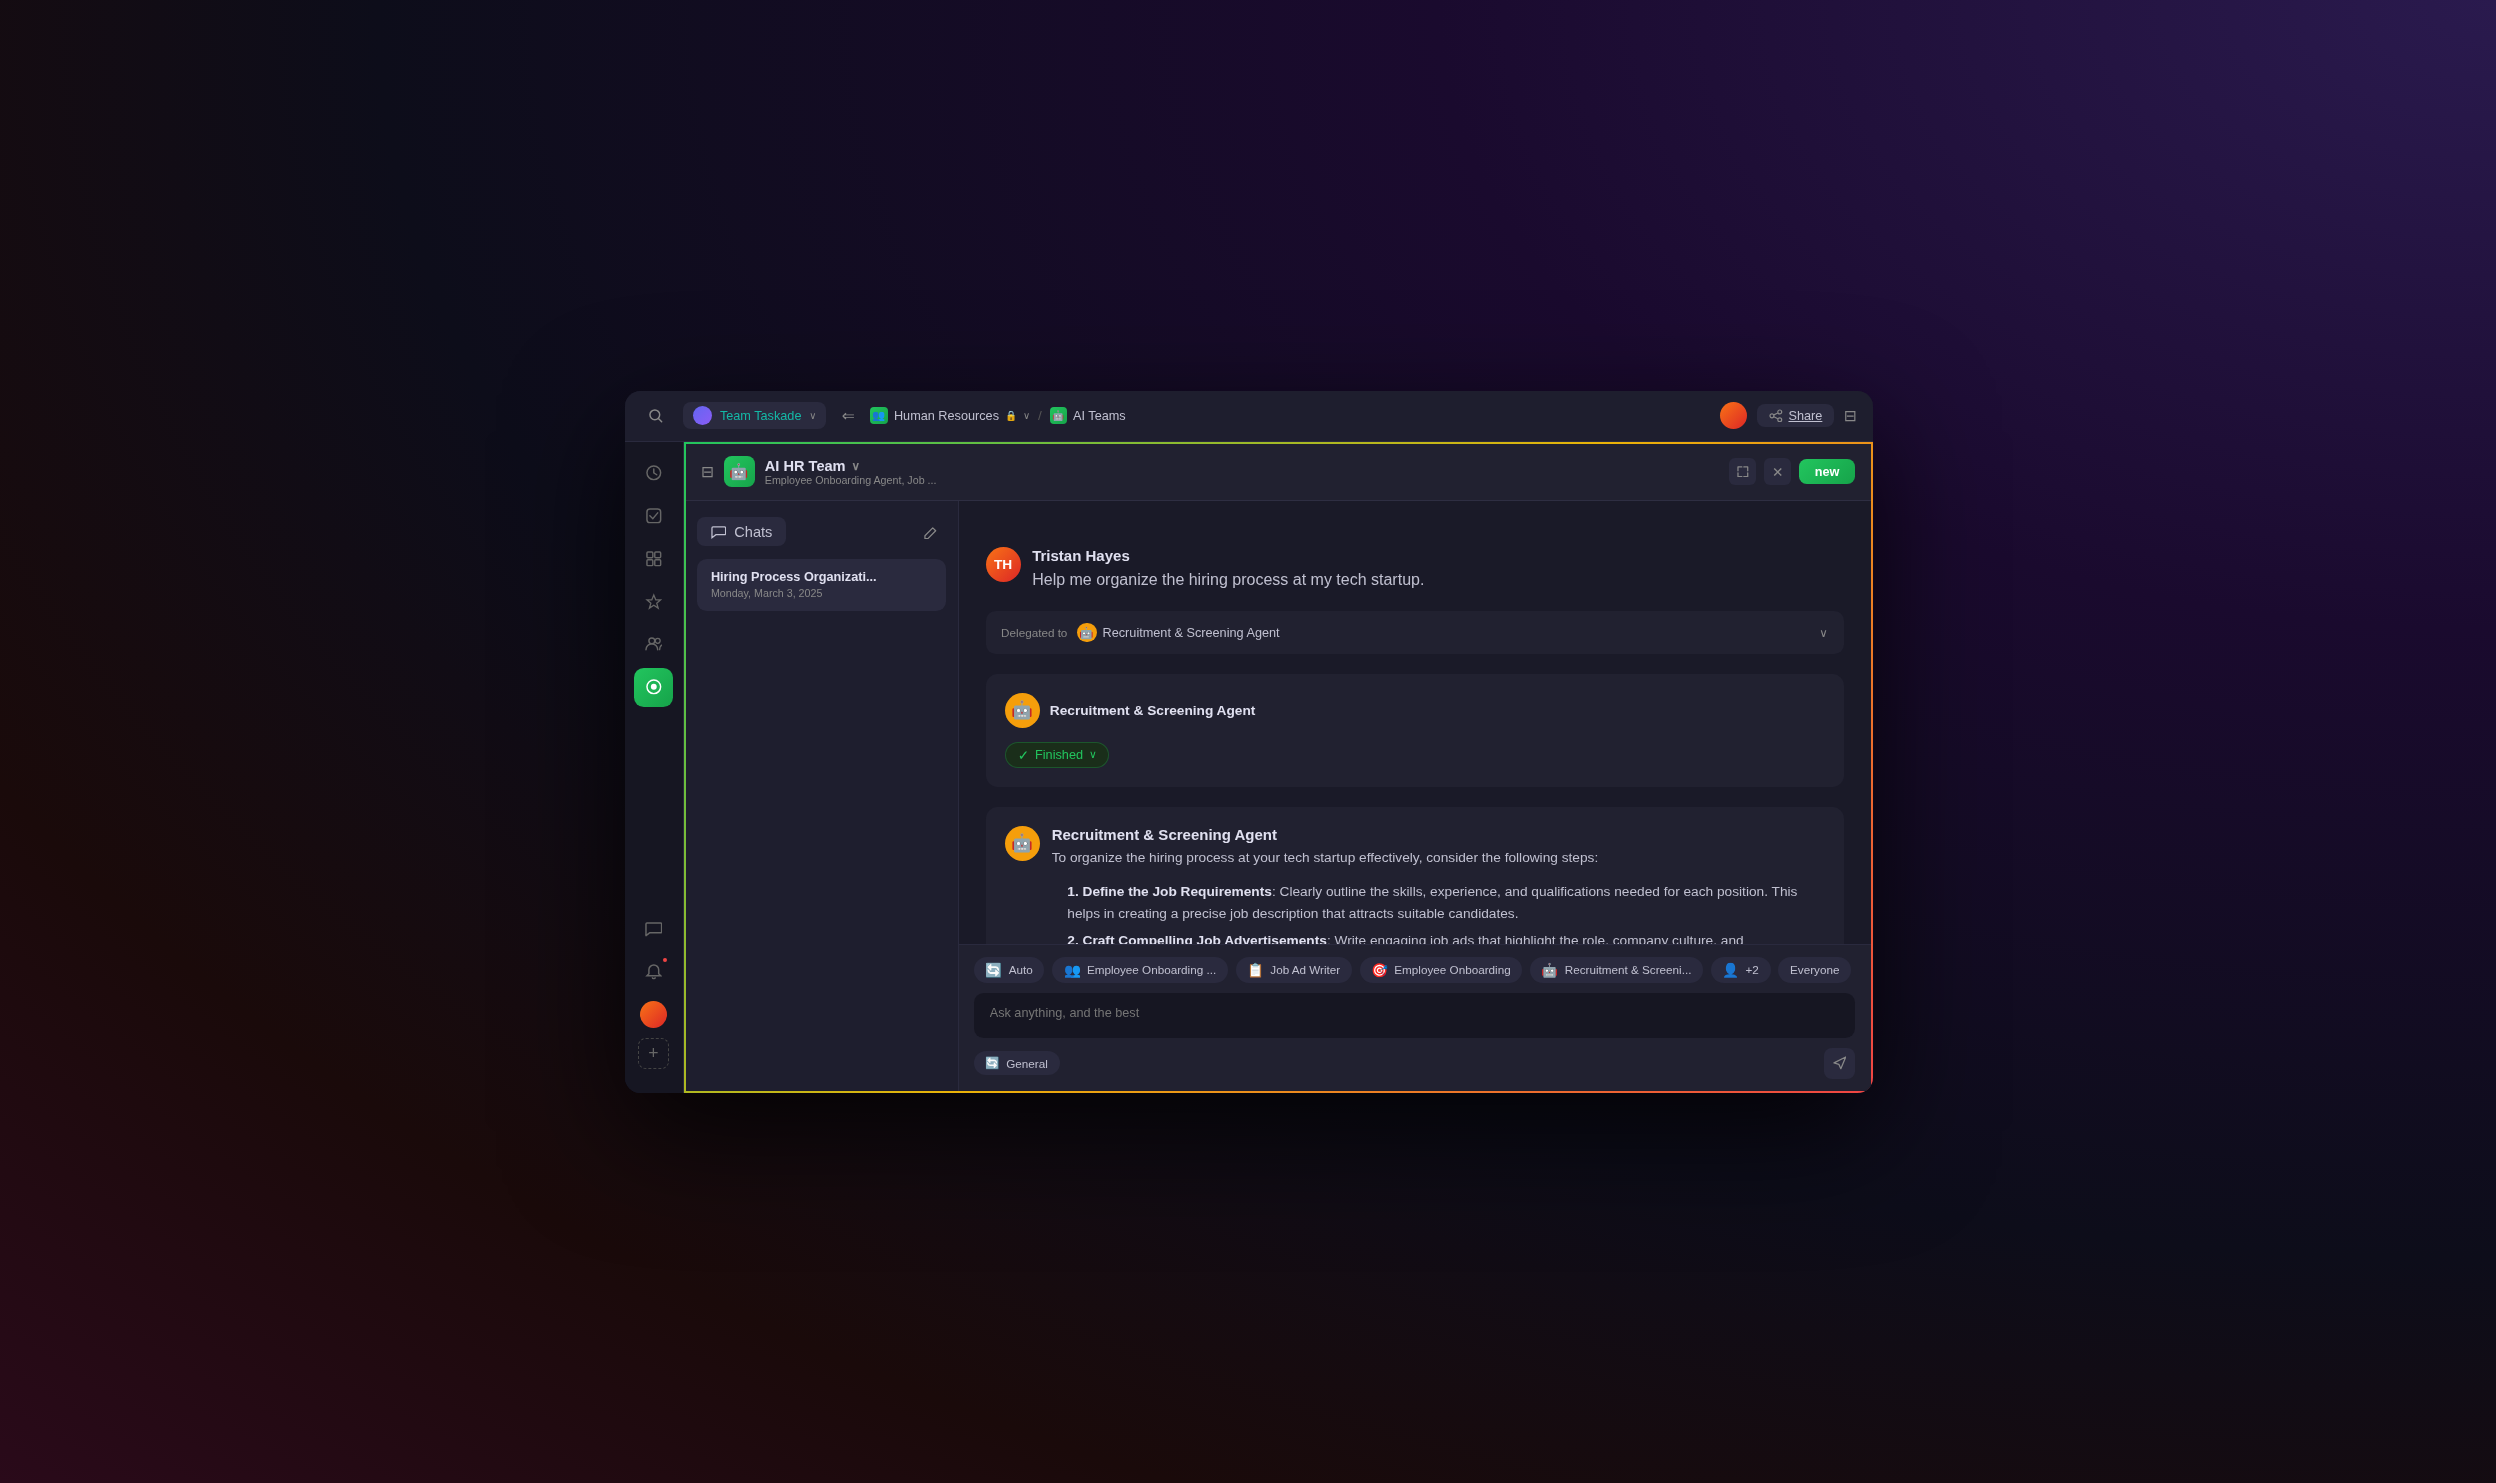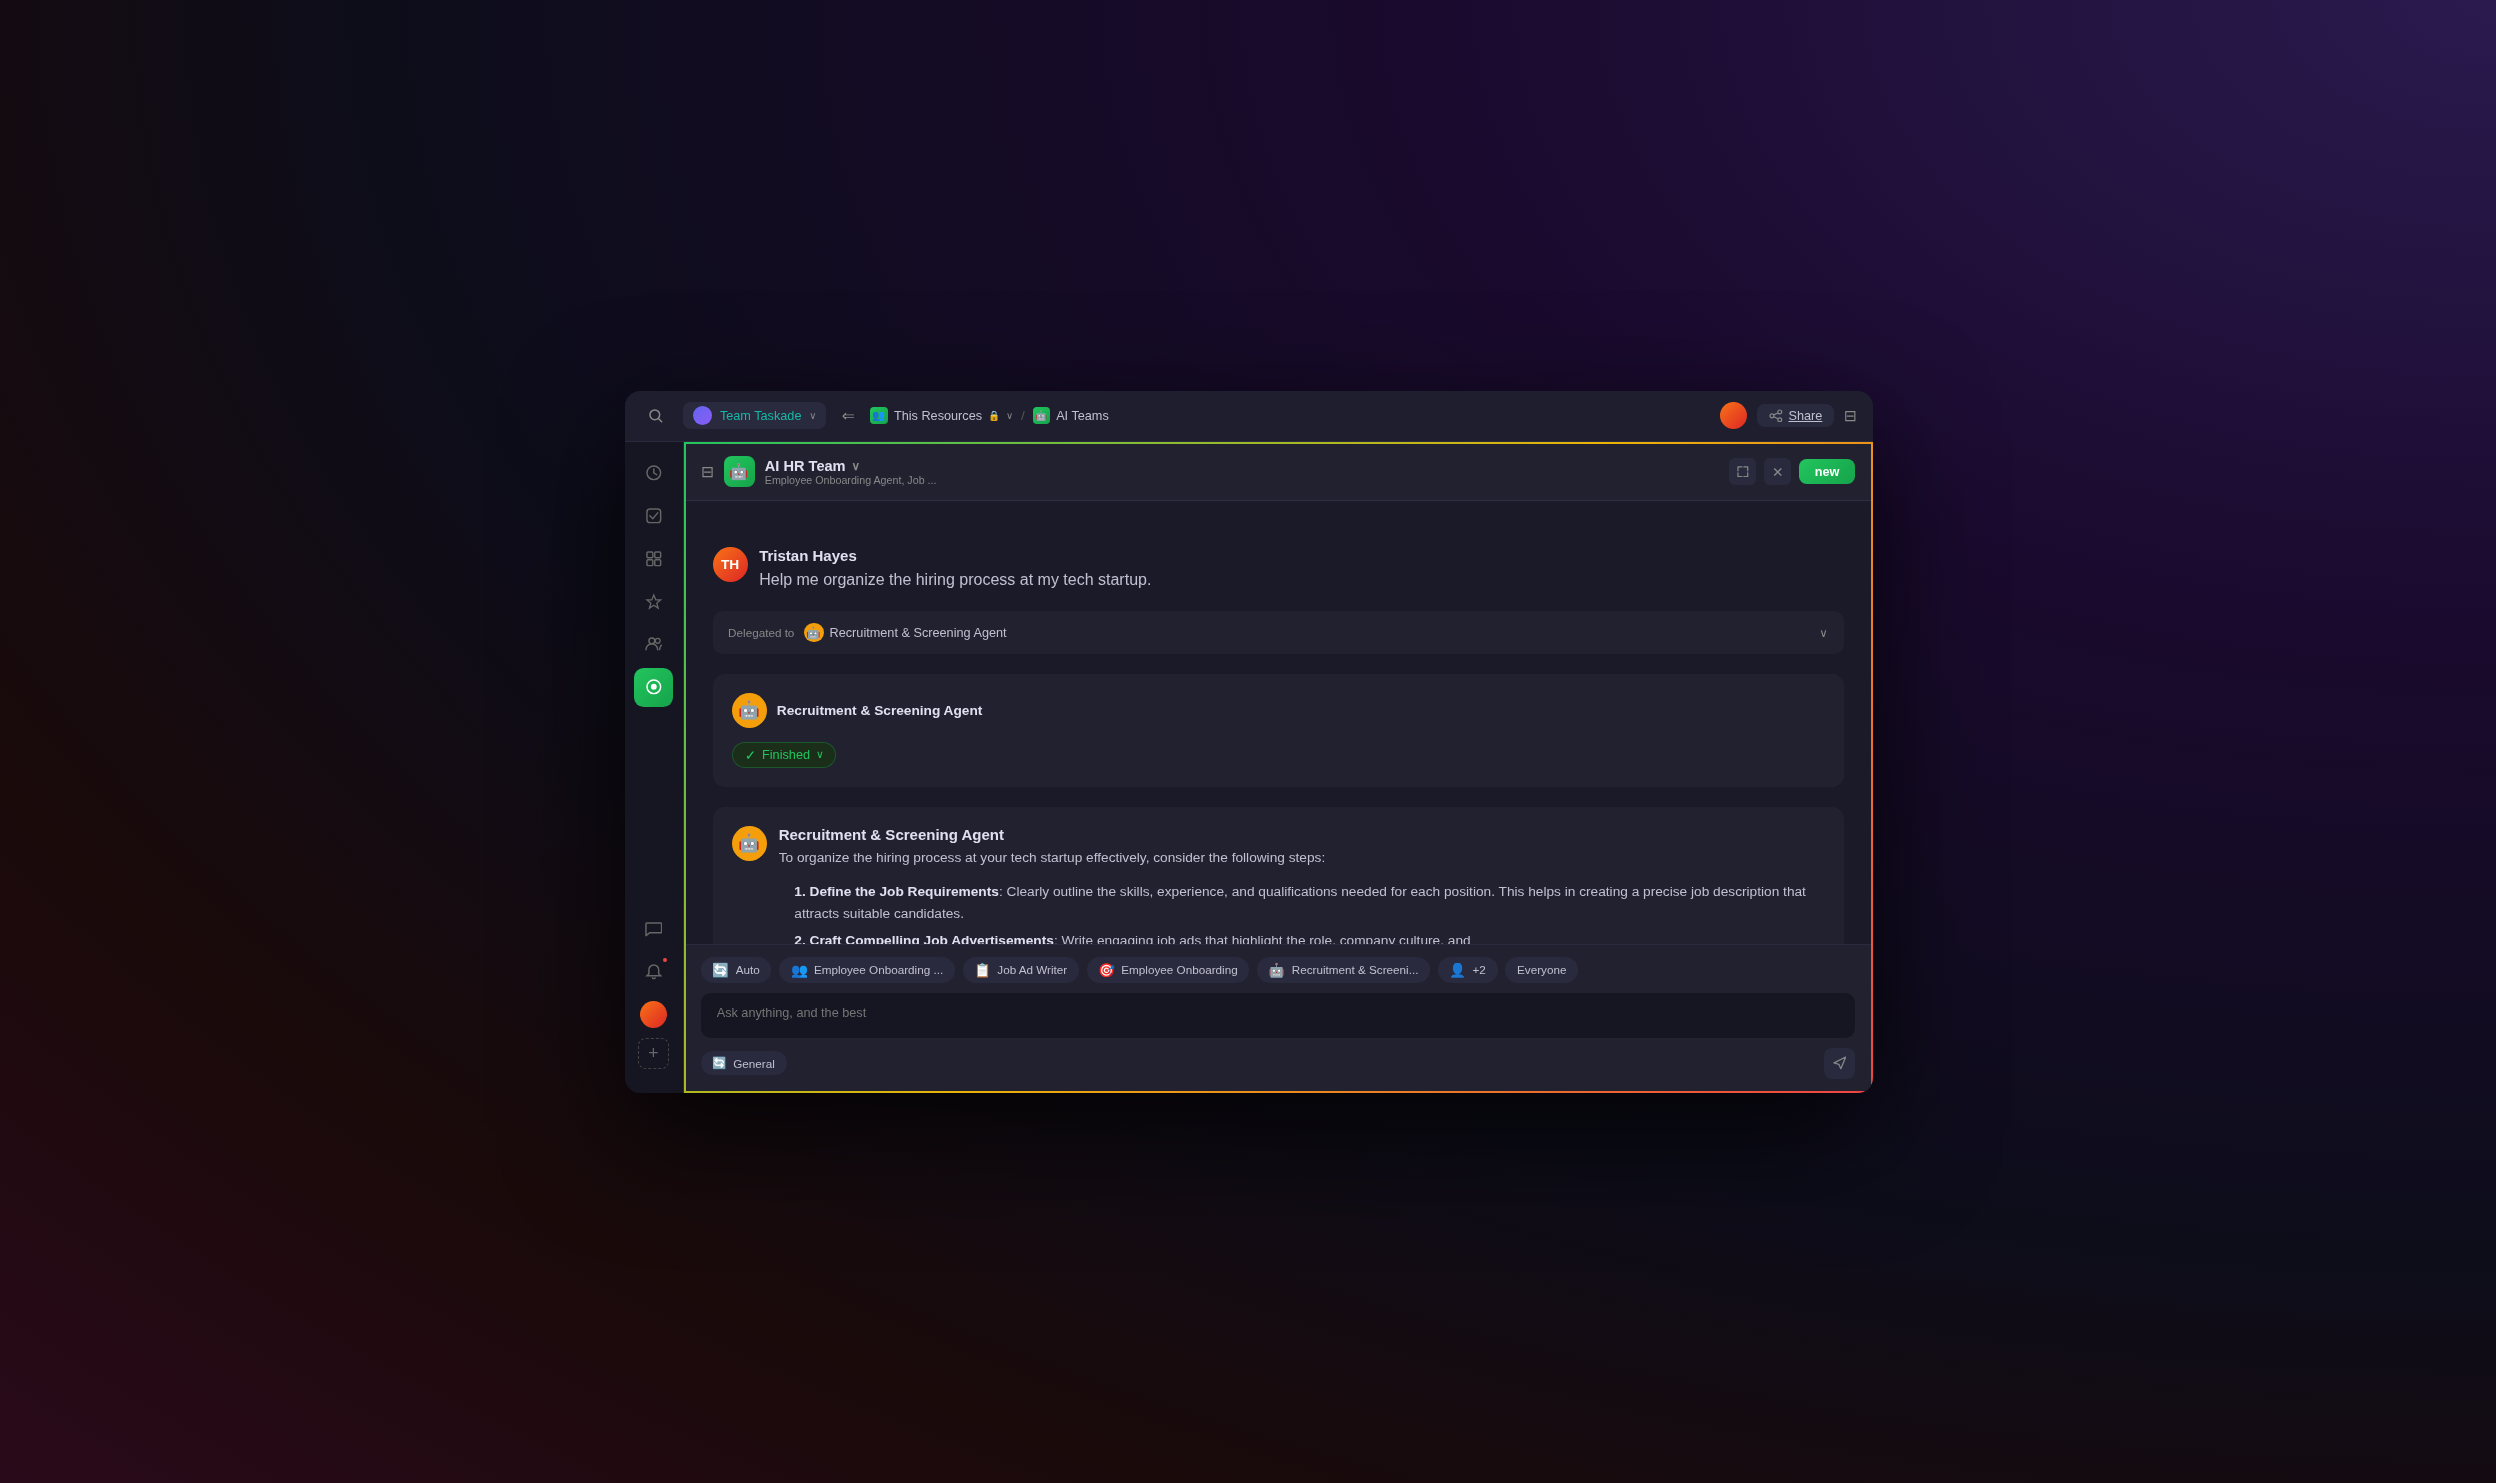--- a/index.html
+++ b/index.html
@@ -608,21 +608,21 @@
     </div>
     <div class="workspace-selector">
       <div class="workspace-avatar"></div>
       <span class="workspace-name">Team Taskade</span>
       <span class="chevron-down">∨</span>
     </div>
     <span class="collapse-icon">⇐</span>
     <div class="breadcrumb">
       <div class="breadcrumb-item">
         <div class="breadcrumb-icon" style="font-size:10.7px;">👥</div>
-        <span>This Resources</span>
+        <span>Human Resources</span>
         <span class="breadcrumb-lock">🔒</span>
         <span class="breadcrumb-chevron">∨</span>
       </div>
       <span class="breadcrumb-sep">/</span>
       <div class="breadcrumb-item">
         <div class="breadcrumb-icon" style="font-size:9.8px;">🤖</div>
         <span>AI Teams</span>
       </div>
     </div>
     <div class="top-bar-right">
@@ -722,20 +722,39 @@
               <path d="M1 1h4M1 1v4M11 1H7M11 1v4M1 11h4M1 11V7M11 11H7M11 11V7" stroke="#888" stroke-width="1.3" stroke-linecap="round"></path>
             </svg>
           </div>
           <div class="close-btn">✕</div>
           <div class="new-btn">new</div>
         </div>
       </div>
 
       <div style="display:flex;flex:1;overflow:hidden;">
 
+        <div class="chat-list-pane">
+          <div class="chats-header">
+            <div class="chats-btn">
+              <svg width="15.6" height="15.6" viewBox="0 0 16 16" fill="none">
+                <path d="M2 3h12a1 1 0 011 1v6a1 1 0 01-1 1H5l-4 3V4a1 1 0 011-1z" stroke="#c0c0d0" stroke-width="1.3"></path>
+              </svg>
+              <span>Chats</span>
+            </div>
+            <div class="compose-btn">
+              <svg width="15.6" height="15.6" viewBox="0 0 16 16" fill="none">
+                <path d="M2 12L10 4l3 3-8 8H2v-3z" stroke="#888" stroke-width="1.3" stroke-linejoin="round"></path>
+              </svg>
+            </div>
+          </div>
+          <div class="chat-item">
+            <div class="chat-item-title">Hiring Process Organizati...</div>
+            <div class="chat-item-date">Monday, March 3, 2025</div>
+          </div>
+        </div>
 
         <div class="chat-messages-pane">
           <div class="messages-area">
 
             <div class="user-message">
               <div class="user-avatar-msg">TH</div>
               <div class="message-content">
                 <div class="message-author">Tristan Hayes</div>
                 <div class="message-text">Help me organize the hiring process at my tech startup.</div>
               </div>

